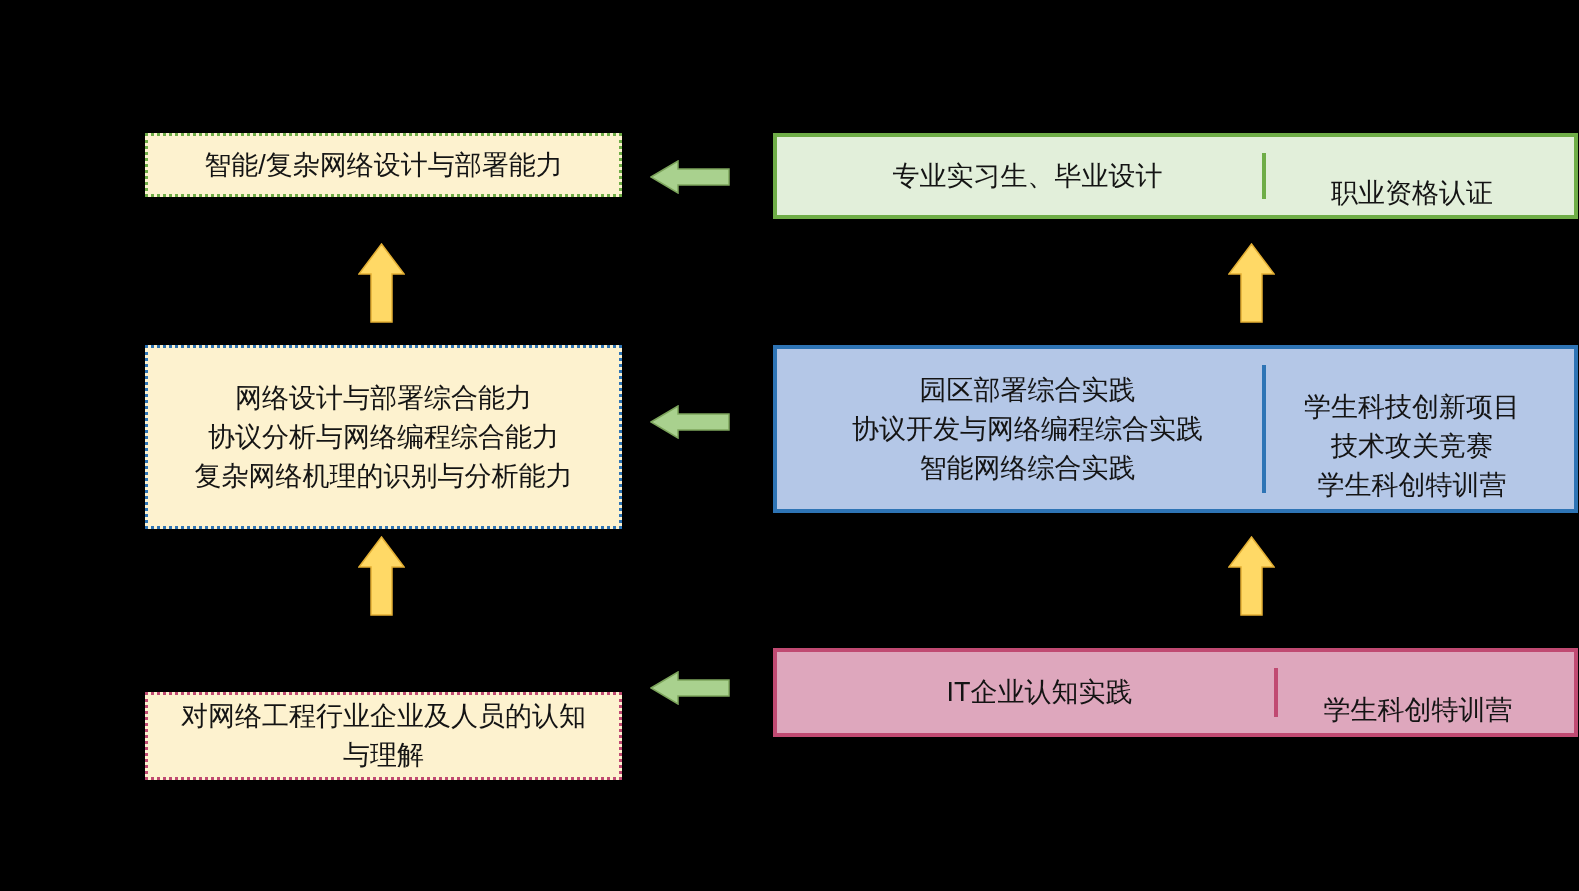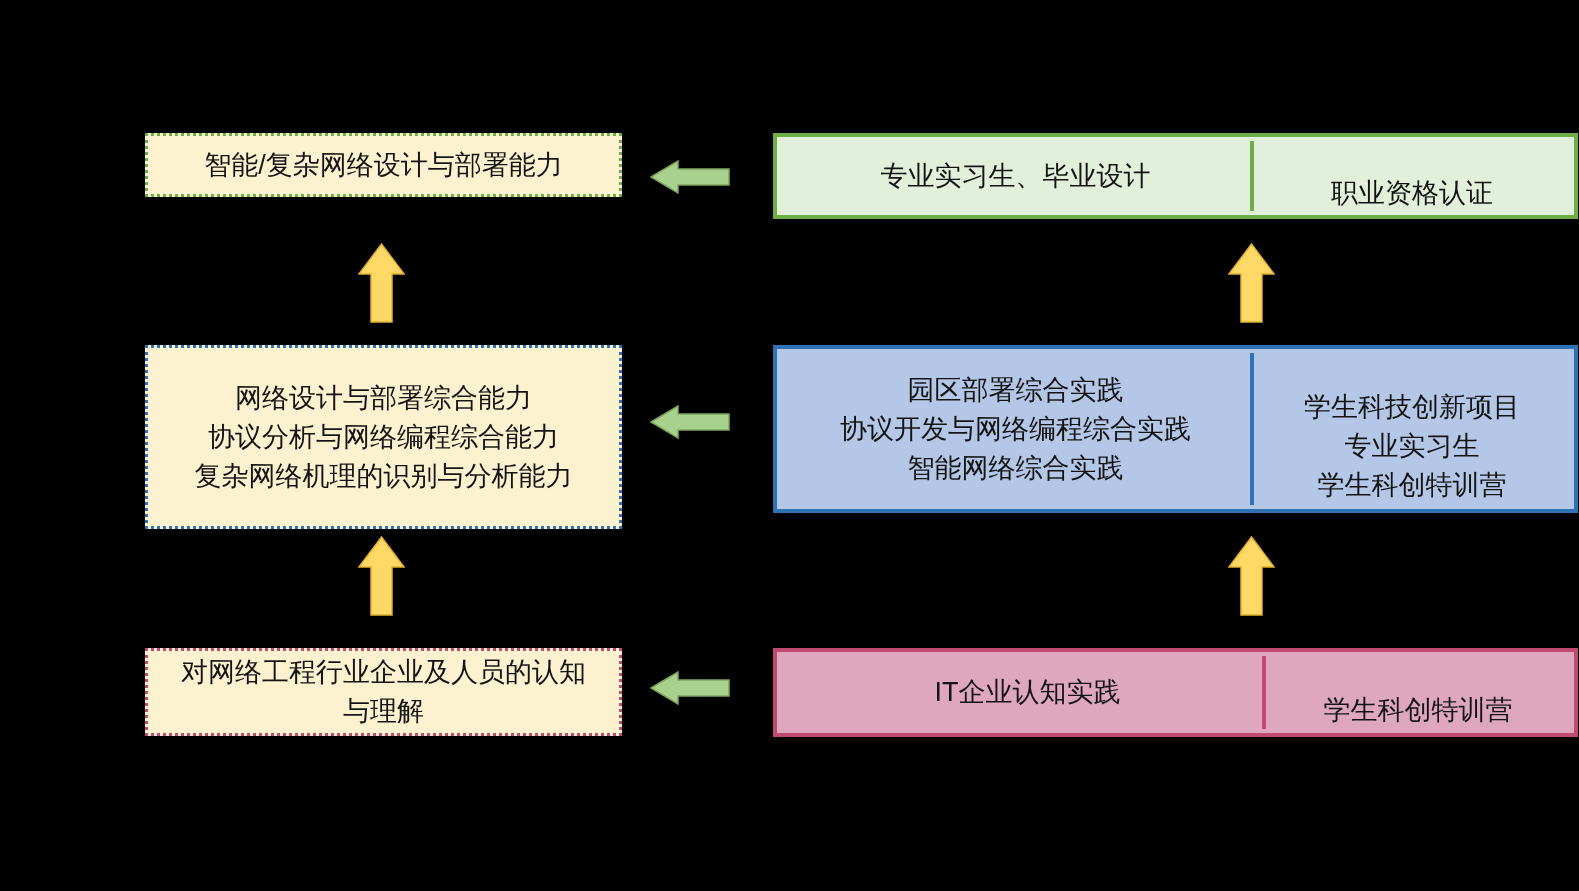--- a/index.html
+++ b/index.html
@@ -31,29 +31,29 @@
     color: var(--text, #141414);
   }
   
   .ability {
     left: 145px;
     width: 477px;
     background: var(--cream-fill, #FDF2CF);
   }
   .ability.b-green { border: 3px dotted var(--green-border, #6FAD47); }
   .ability.b-blue  { border: 3px dotted var(--blue-border, #2E74B5); }
-  .ability.b-rose  { border: 3px dotted var(--rose-border, #C04A72); }
+  .ability.b-rose  { border: 3px dotted var(--rose-border, #C04A72); margin-top: 44px; }
   .ability-top    { top: 133px; height: 64px; }
   .ability-middle { top: 345px; height: 184px; }
   .ability-bottom { top: 648px; height: 88px; }
   
   .practice {
     left: 773px;
     width: 805px;
-    padding: 4px;
+    padding: 16px;
     align-items: stretch;
   }
   .practice-top    { top: 133px; height: 86px;  background: var(--green-fill, #E2EFDA); border: 4px solid var(--green-border, #6FAD47); }
   .practice-middle { top: 345px; height: 168px; background: var(--blue-fill, #B4C7E7);  border: 4px solid var(--blue-border, #2E74B5); }
   .practice-bottom { top: 648px; height: 89px;  background: var(--rose-fill, #DEA7BD);  border: 4px solid var(--rose-border, #C04A72); }
   .cell {
     display: flex;
     align-items: center;
     justify-content: center;
     box-sizing: border-box;
@@ -105,21 +105,21 @@
   </div>
 
   <div class="box practice practice-middle">
     <div class="cell cell-main">
       <div class="box-text">园区部署综合实践
 协议开发与网络编程综合实践
 智能网络综合实践</div>
     </div>
     <div class="cell cell-side">
       <div class="box-text">学生科技创新项目
-专业实习生
+技术攻关竞赛
 学生科创特训营</div>
     </div>
   </div>
 
   <div class="box practice practice-bottom">
     <div class="cell cell-main">
       <div class="box-text">IT企业认知实践</div>
     </div>
     <div class="cell cell-side">
       <div class="box-text">学生科创特训营</div>

